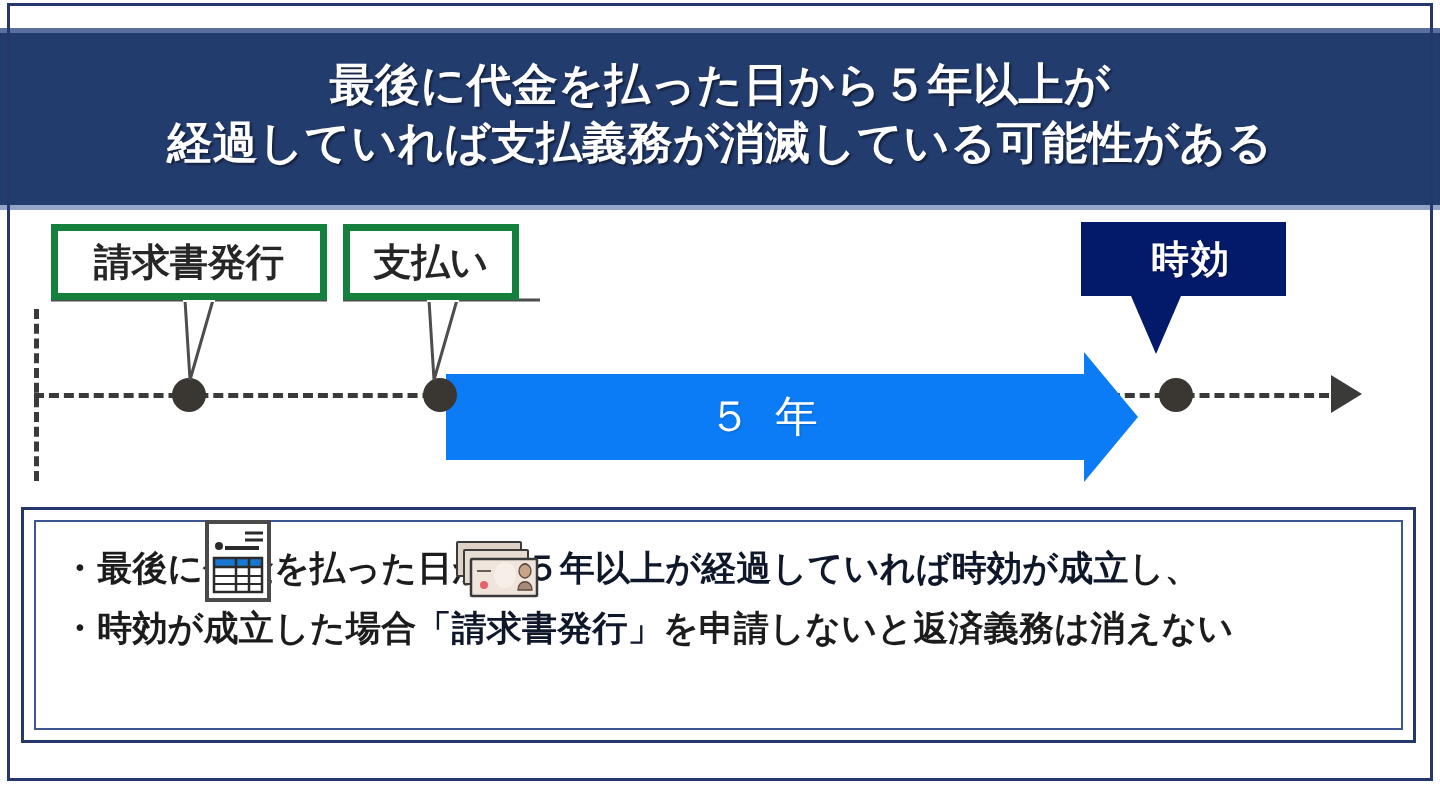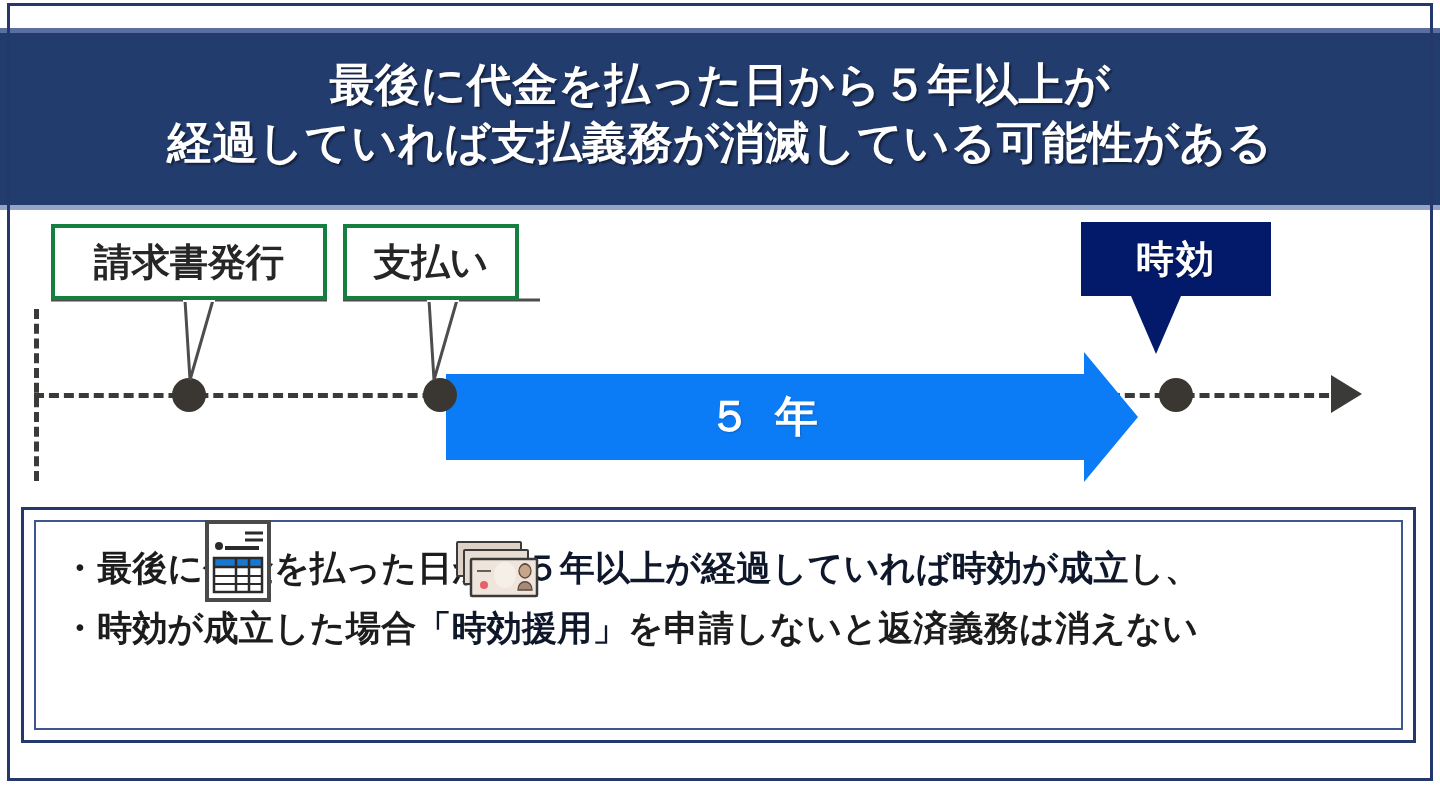--- a/index.html
+++ b/index.html
@@ -160,31 +160,31 @@
     position: absolute;
     left: 0;
     top: 22px;
     width: 640px;
     height: 86px;
     display: flex;
     align-items: center;
     justify-content: center;
     color: #ffffff;
     font-size: 43px;
-    font-weight: bold;
+    font-weight: normal;
     letter-spacing: 6px;
     z-index: 3;
     text-shadow: 1px 1px 2px rgba(0,0,0,0.2);
   }
 
   
   .callout {
     position: absolute;
     background: #ffffff;
-    border: 4px solid #15803d;
+    border: 7px solid #15803d;
     box-sizing: border-box;
     display: flex;
     align-items: center;
     justify-content: center;
     color: #262626;
     font-size: 38px;
     font-weight: bold;
     z-index: 6;
   }
   .callout-invoice {
@@ -216,20 +216,21 @@
     background: #031a6b;
     display: flex;
     align-items: center;
     justify-content: center;
     color: #ffffff;
     font-size: 38px;
     font-weight: bold;
     letter-spacing: 2px;
     z-index: 8;
     text-shadow: 1px 1px 2px rgba(0,0,0,0.4);
+    padding-left: 15px;
   }
   .badge-expiry-tail {
     position: absolute;
     left: 1131px;
     top: 296px;
     width: 0;
     height: 0;
     border-left: 25px solid transparent;
     border-right: 25px solid transparent;
     border-top: 58px solid #031a6b;
@@ -383,21 +384,21 @@
   <div class="badge-expiry-tail"></div>
 
   <div class="note-box-outer">
     <div class="note-box-inner">
 
       <div class="note-line">
         <span>・</span><span>最後に代金を払った日から</span><span class="red">５年以上が経過していれば時効が成立</span><span>し、</span>
       </div>
 
       <div class="note-line">
-        <span>・</span><span>時効が成立した場合</span><span class="red">「時効援用」</span><span>を申請しないと返済義務は消えない</span>
+        <span>・</span><span>時効が成立した場合</span><span class="red">「請求書発行」</span><span>を申請しないと返済義務は消えない</span>
       </div>
 
     </div>
   </div>
 
   <div class="outer-frame"></div>
 
 </div>
 
 </body></html>

